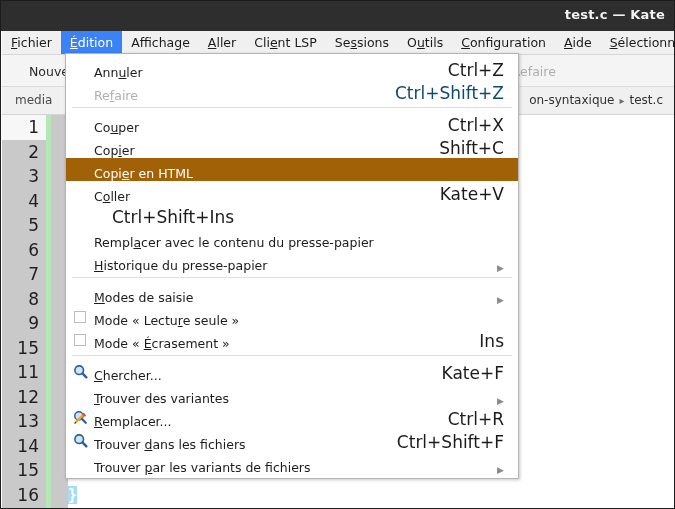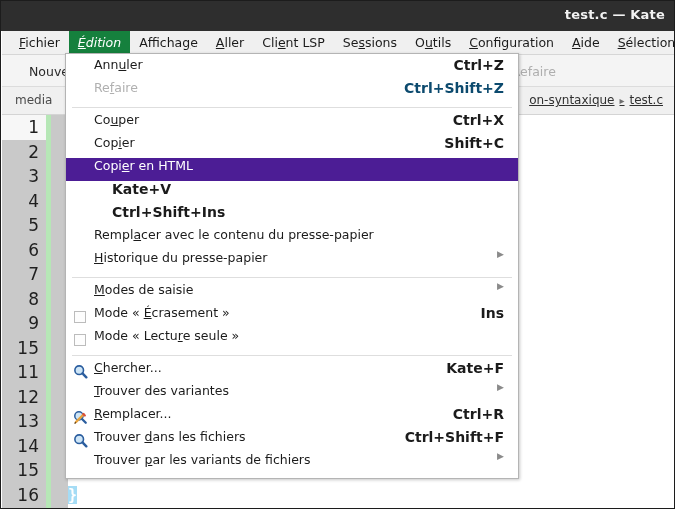--- a/index.html
+++ b/index.html
@@ -45,35 +45,34 @@
   .menubar {
     position: absolute;
     left: 1px; top: 30px;
     width: 673px;
     height: 24px;
     background: #f0f0f0;
     border-bottom: 1px solid #d6d6d6;
     box-sizing: border-box;
     display: flex;
     align-items: stretch;
-    padding-left: 8px;
+    padding-left: 0;
   }
   .menubar-item {
     display: flex;
     align-items: center;
     padding: 0 9px;
     font-size: 12.5px;
     color: #1b1b1b;
     white-space: nowrap;
     cursor: default;
   }
   .menubar-item.active {
-    background: #15803d;
+    background: #3b82f6;
     color: #ffffff;
-    font-style: italic;
   }
   .mnem { text-decoration: underline; }
 
   
   .toolbar {
     position: absolute;
     left: 1px; top: 54px;
     width: 673px;
     height: 32px;
     background: #f4f4f4;
@@ -126,21 +125,20 @@
   }
   .bc-right {
     position: absolute;
     right: 12px; top: 6px;
     font-size: 12px;
     color: #303030;
     white-space: nowrap;
     display: flex;
     align-items: center;
     gap: 5px;
-    text-decoration: underline;
   }
   .bc-arrow { color: #6e6e6e; font-size: 10px; }
 
   
   .editor {
     position: absolute;
     left: 1px; top: 114px;
     width: 673px;
     height: 393px;
     background: #ffffff;
@@ -210,40 +208,39 @@
     border: 1px solid #b4b4b4;
     box-shadow: 1px 1px 3px rgba(0,0,0,0.22);
     box-sizing: border-box;
     padding: 3px 0 3px 0;
     z-index: 40;
   }
   .mi {
     position: relative;
     height: 23px;
     display: flex;
-    align-items: flex-start;
+    align-items: flex-end;
     font-size: 12.5px;
     color: #1b1b1b;
     padding-left: 28px;
     padding-right: 14px;
     white-space: nowrap;
     cursor: default;
   }
   .mi.highlight {
-    background: #4c1d95;
+    background: #a16207;
     color: #ffffff;
   }
   .mi.disabled { color: #b0b0b0; }
   .mi-label { flex: 1 1 auto; }
   .mi-shortcut {
     flex: 0 0 auto;
     margin-left: 18px;
     color: #1b1b1b;
-    font-size: 14px;
-    font-weight: bold;
+    font-size: 17px;
   }
   .mi.disabled .mi-shortcut { color: #0c4a6e; margin-left: 44px; }
   .mi-arrow {
     flex: 0 0 auto;
     margin-left: 18px;
     width: 8px;
     text-align: right;
     color: #8a8a8a;
     font-size: 9px;
     line-height: 1;
@@ -392,45 +389,46 @@
         <span class="mi-shortcut">Ctrl+X</span>
       </div>
       <div class="mi">
         <span class="mi-label">Cop<span class="mnem">i</span>er</span>
         <span class="mi-shortcut">Shift+C</span>
       </div>
       <div class="mi highlight">
         <span class="mi-label">Copi<span class="mnem">e</span>r en HTML</span>
       </div>
       <div class="mi">
+        <span class="mi-label">C<span class="mnem">o</span>ller</span>
         <span class="mi-shortcut">Kate+V</span>
       </div>
       <div class="mi">
         <span class="mi-shortcut">Ctrl+Shift+Ins</span>
       </div>
       <div class="mi">
         <span class="mi-label">Rempl<span class="mnem">a</span>cer avec le contenu du presse-papier</span>
       </div>
       <div class="mi">
         <span class="mi-label"><span class="mnem">H</span>istorique du presse-papier</span>
         <span class="mi-arrow">▶</span>
       </div>
       <div class="mi-sep"></div>
       <div class="mi">
         <span class="mi-label"><span class="mnem">M</span>odes de saisie</span>
         <span class="mi-arrow">▶</span>
+      </div>
+      <div class="mi">
+        <span class="chk"></span>
+        <span class="mi-label">Mode « Lectu<span class="mnem">r</span>e seule »</span>
       </div>
       <div class="mi">
         <span class="chk"></span>
         <span class="mi-label">Mode « <span class="mnem">É</span>crasement »</span>
         <span class="mi-shortcut">Ins</span>
-      </div>
-      <div class="mi">
-        <span class="chk"></span>
-        <span class="mi-label">Mode « Lectu<span class="mnem">r</span>e seule »</span>
       </div>
       <div class="mi-sep"></div>
       <div class="mi">
         <span class="mi-icon">
           <svg viewBox="0 0 16 16" width="15" height="15">
             <circle cx="6.6" cy="6.6" r="4.6" fill="#cfe6f7" stroke="#2a5d9e" stroke-width="1.7"></circle>
             <path d="M10.1 10.1 L14.2 14.2" stroke="#2a5d9e" stroke-width="2.6" stroke-linecap="round"></path>
           </svg>
         </span>
         <span class="mi-label"><span class="mnem">C</span>hercher...</span>

